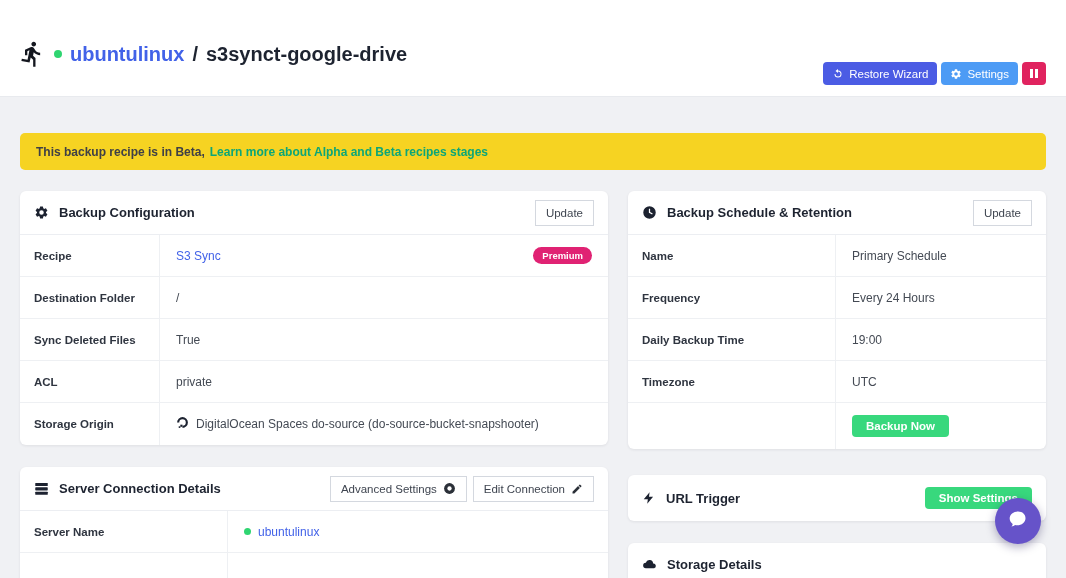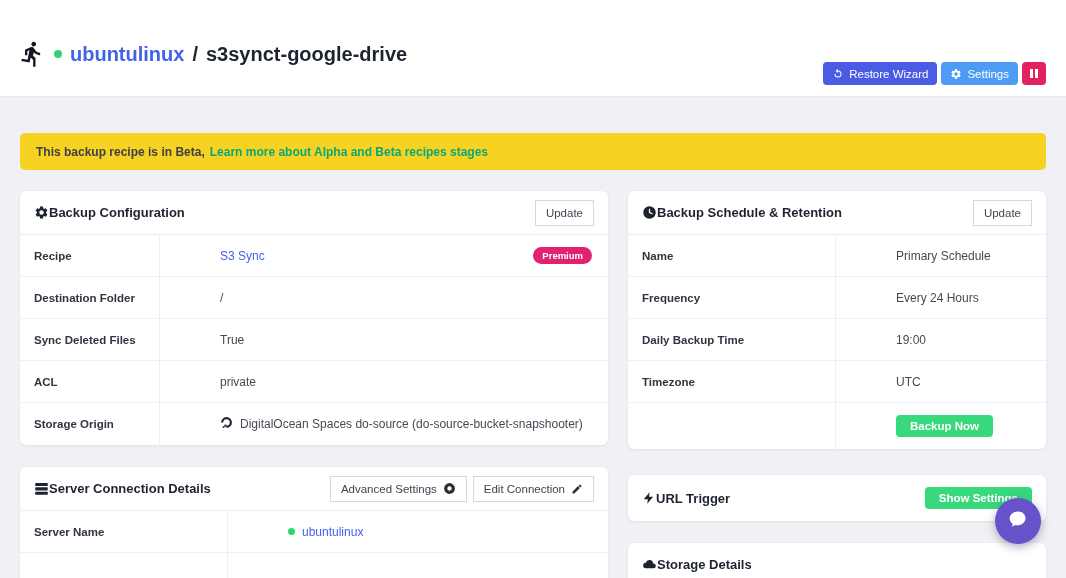--- a/index.html
+++ b/index.html
@@ -35,35 +35,35 @@
   .banner-link { color: #0ca678; font-weight: 600; text-decoration: none; margin-left: 5px; cursor: pointer; }
 
   
   .main { display: flex; gap: 20px; padding: 0 20px; align-items: flex-start; }
   .col-left { flex: 1; min-width: 0; }
   .col-right { width: 418px; flex: none; }
 
   .card { background: #fff; border-radius: 6px; box-shadow: 0 1px 3px rgba(20,22,40,.08);
           margin-bottom: 22px; overflow: hidden; }
   .card.gap-lg { margin-bottom: 26px; }
-  .card-header { display: flex; align-items: center; padding: 0 14px; height: 44px;
+  .card-header { display: flex; align-items: center; gap: 10px; padding: 0 14px; height: 44px;
                  border-bottom: 1px solid #eceef2; }
   .card-header.no-border { border-bottom: none; height: 46px; }
   .card-title { font-size: 13px; font-weight: 700; color: #1d2330; }
   .card-icon svg { display: block; }
   .hdr-right { margin-left: auto; display: flex; gap: 6px; }
   .btn-outline { border: 1px solid #d4d8df; background: #fff; color: #3f4550; font-size: 11.5px;
                  border-radius: 0; padding: 0 10px; height: 26px; font-family: inherit;
                  display: inline-flex; align-items: center; gap: 6px; cursor: pointer; }
   .btn-outline svg { display: block; }
   .btn-green { background: #38d87d; color: #fff; border: none; border-radius: 4px; font-size: 11.5px;
                font-weight: 600; padding: 0 14px; height: 22px; cursor: pointer; font-family: inherit; }
 
   
-  .trow { display: flex; height: 42px; border-bottom: 1px solid #eef0f3; align-items: stretch; gap: 44px; }
+  .trow { display: flex; height: 42px; border-bottom: 1px solid #eef0f3; align-items: stretch; }
   .trow:last-child { border-bottom: none; }
   .trow.action-row { height: 46px; }
   .tlabel { width: 140px; flex: none; border-right: 1px solid #eef0f3; padding: 0 14px;
             font-size: 11.5px; font-weight: 700; color: #2f3540; display: flex; align-items: center; }
   .tvalue { flex: 1; padding: 0 16px; font-size: 12px; color: #444a54; display: flex;
             align-items: center; gap: 7px; white-space: nowrap; }
   .server-card .tlabel, .col-right .tlabel { width: 208px; }
   .link { color: #4262e8; text-decoration: none; font-size: 12px; cursor: pointer; }
   .badge-premium { margin-left: auto; background: #e02273; color: #fff; font-size: 9.5px;
                    font-weight: 700; padding: 3px 9px; border-radius: 9px; }

